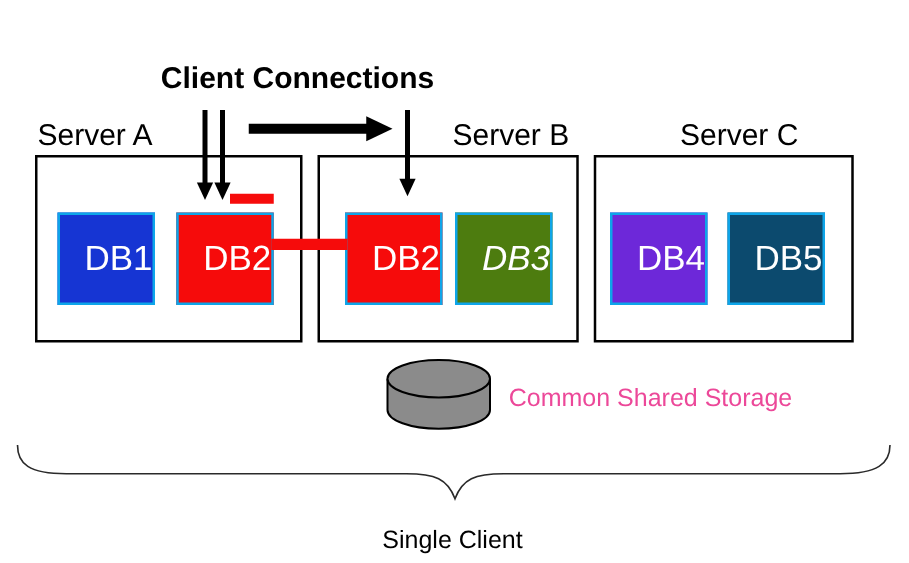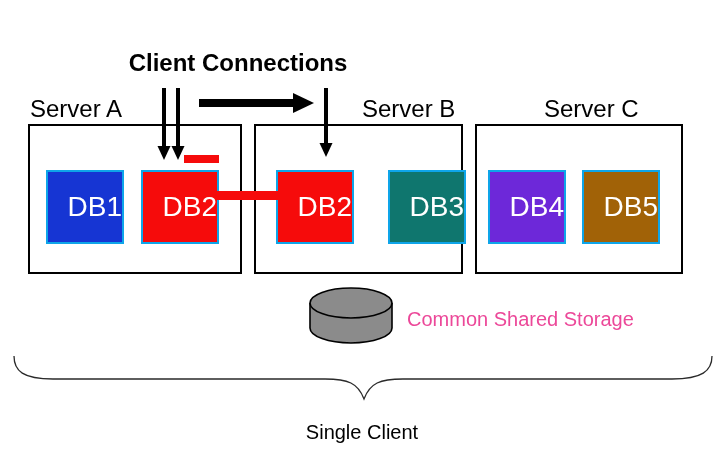--- a/index.html
+++ b/index.html
@@ -87,23 +87,23 @@
   <div class="server-label" style="left:544px;width:92px">Server C</div>
   <div class="server-label" style="left:362px;width:92px">Server B</div>
 
   <div class="server-box" style="left:28px;width:214px"></div>
   <div class="server-box" style="left:254px;width:209px"></div>
   <div class="server-box" style="left:475px;width:208px"></div>
 
   <div class="db" style="left: 46px; background: rgb(22, 53, 211);">DB1</div>
   <div class="db" style="left: 141px; background: rgb(246, 11, 11);">DB2</div>
   <div class="db" style="left: 276px; background: rgb(246, 11, 11);">DB2</div>
-  <div class="db" style="left: 388px; background: #0f766e;">DB3</div>
+  <div class="db" style="left: 364px; background: #4d7c0f; font-style: italic;">DB3</div>
   <div class="db" style="left: 488px; background: #6d28d9;">DB4</div>
-  <div class="db" style="left: 582px; background: #a16207;">DB5</div>
+  <div class="db" style="left: 582px; background: #0c4a6e;">DB5</div>
 
   <div class="connector-stub" style="background: rgb(246, 11, 11);"></div>
   <div class="connector" style="background: rgb(246, 11, 11);"></div>
 
   <svg class="overlay" width="727" height="450" viewBox="0 0 727 450">
 
     <g fill="#000000" stroke="#000000">
       <line x1="164" y1="88" x2="164" y2="147" stroke-width="4"></line>
       <polygon points="157.5,146 170.5,146 164,160" stroke="none"></polygon>
     </g>

